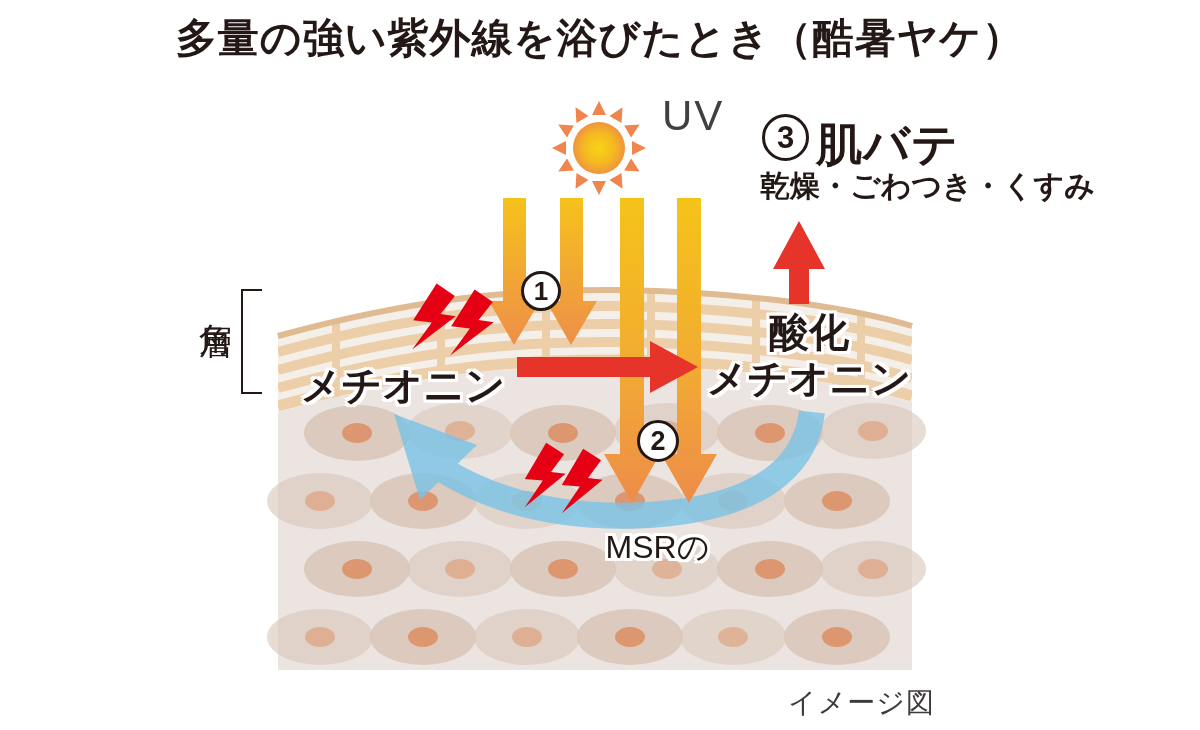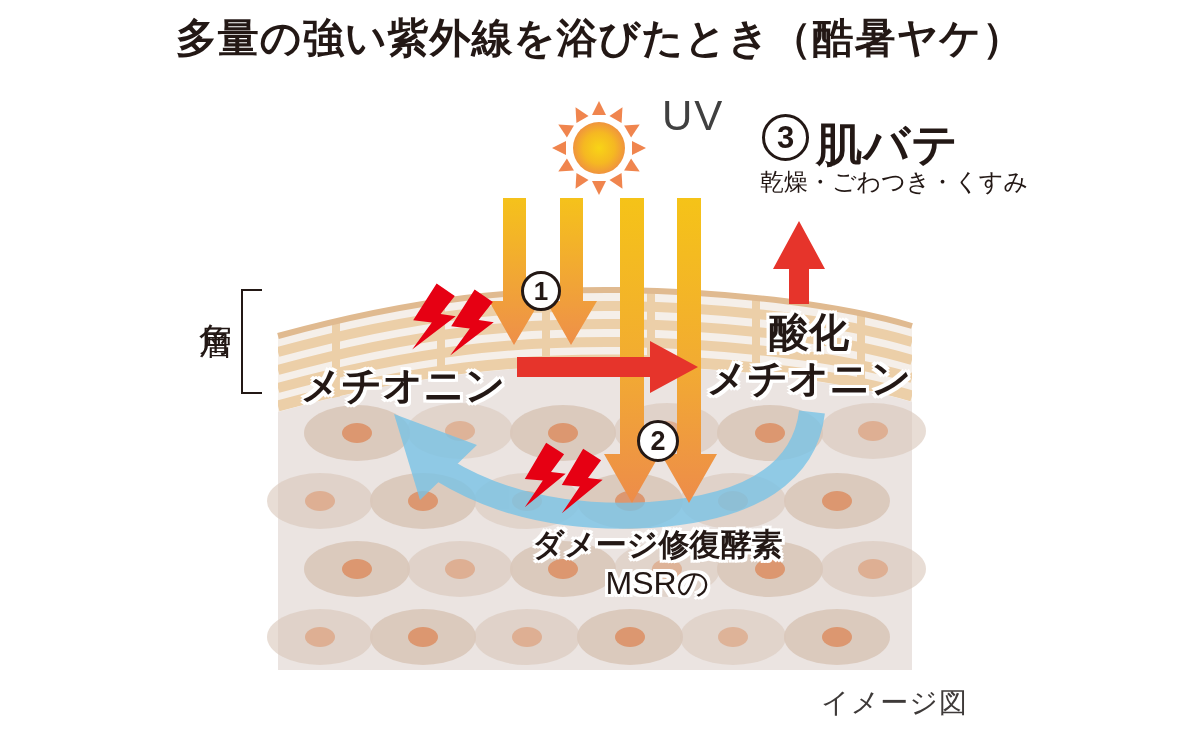--- a/index.html
+++ b/index.html
@@ -17,41 +17,41 @@
   .uv-label{left:662px;top:92px;font-size:42px;color:#404040;letter-spacing:2px;}
   .badge{
     border-radius:50%;background:#ffffff;border:3px solid #231815;
     display:flex;align-items:center;justify-content:center;
     font-weight:700;color:#231815;box-sizing:border-box;
   }
   .badge3{left:762px;top:114px;width:47px;height:47px;font-size:31px;border-width:3.5px;}
   .badge1{left:521px;top:271px;width:40px;height:40px;font-size:26px;}
   .badge2{left:637px;top:420px;width:42px;height:42px;font-size:27px;}
   .hadabate{left:816px;top:114px;font-size:46px;font-weight:700;letter-spacing:1px;}
-  .symptoms{left:760px;top:166px;font-size:24px;font-weight:400;letter-spacing:0px;text-align:center;}
+  .symptoms{left:760px;top:166px;font-size:30px;font-weight:700;letter-spacing:0px;text-align:center;}
   .kakuso{
     left:193px;top:297px;font-size:33px;font-weight:500;line-height:1.35;
     writing-mode:vertical-rl;text-orientation:upright;letter-spacing:4px;
   }
   .bracket{
     left:241px;top:289px;width:21px;height:105px;box-sizing:border-box;
     border-left:2.5px solid #231815;border-top:2.5px solid #231815;border-bottom:2.5px solid #231815;
   }
   .outlined{
     text-shadow:-3px -3px 0 #fff,3px -3px 0 #fff,-3px 3px 0 #fff,3px 3px 0 #fff,
                  0 -3px 0 #fff,0 3px 0 #fff,-3px 0 0 #fff,3px 0 0 #fff,
                  -2px 0 0 #fff,2px 0 0 #fff,0 -2px 0 #fff,0 2px 0 #fff;
   }
   .methionine-left{left:288px;top:358px;width:230px;text-align:center;font-size:40px;font-weight:700;}
   .oxidized{left:693px;top:310px;width:232px;text-align:center;font-size:40px;font-weight:700;line-height:1.14;}
   .enzyme{left:450px;top:527px;width:415px;text-align:center;}
   .enzyme .l1{font-size:31px;font-weight:700;line-height:36px;}
   .enzyme .l2{font-size:32px;font-weight:500;line-height:40px;}
   .enzyme .l3{font-size:44px;font-weight:700;line-height:50px;letter-spacing:0px;}
-  .caption{left:788px;top:684px;font-size:28px;color:#3e3a39;letter-spacing:1px;margin-left:33px;}
+  .caption{left:788px;top:684px;font-size:28px;color:#3e3a39;letter-spacing:1px;}
 </style>
 </head>
 <body>
 
 <svg id="diagram-svg" viewBox="0 0 1200 730">
   <defs>
     <radialGradient id="sunGrad" cx="50%" cy="50%" r="50%">
       <stop offset="0%" stop-color="#f8d416"></stop>
       <stop offset="60%" stop-color="#f5b822"></stop>
       <stop offset="100%" stop-color="#f0943e"></stop>
@@ -210,17 +210,16 @@
 </div>
 
 <div class="abs methionine-left outlined">メチオニン</div>
 
 <div class="abs oxidized">
   <div class="outlined">酸化</div>
   <div class="outlined">メチオニン</div>
 </div>
 
 <div class="abs enzyme">
-  <div class="l1 outlined">ダメージ修復酵素</div>
   <div class="l2 outlined">MSRの</div>
 </div>
 
 <div class="abs caption">イメージ図</div>
 
 </body></html>

